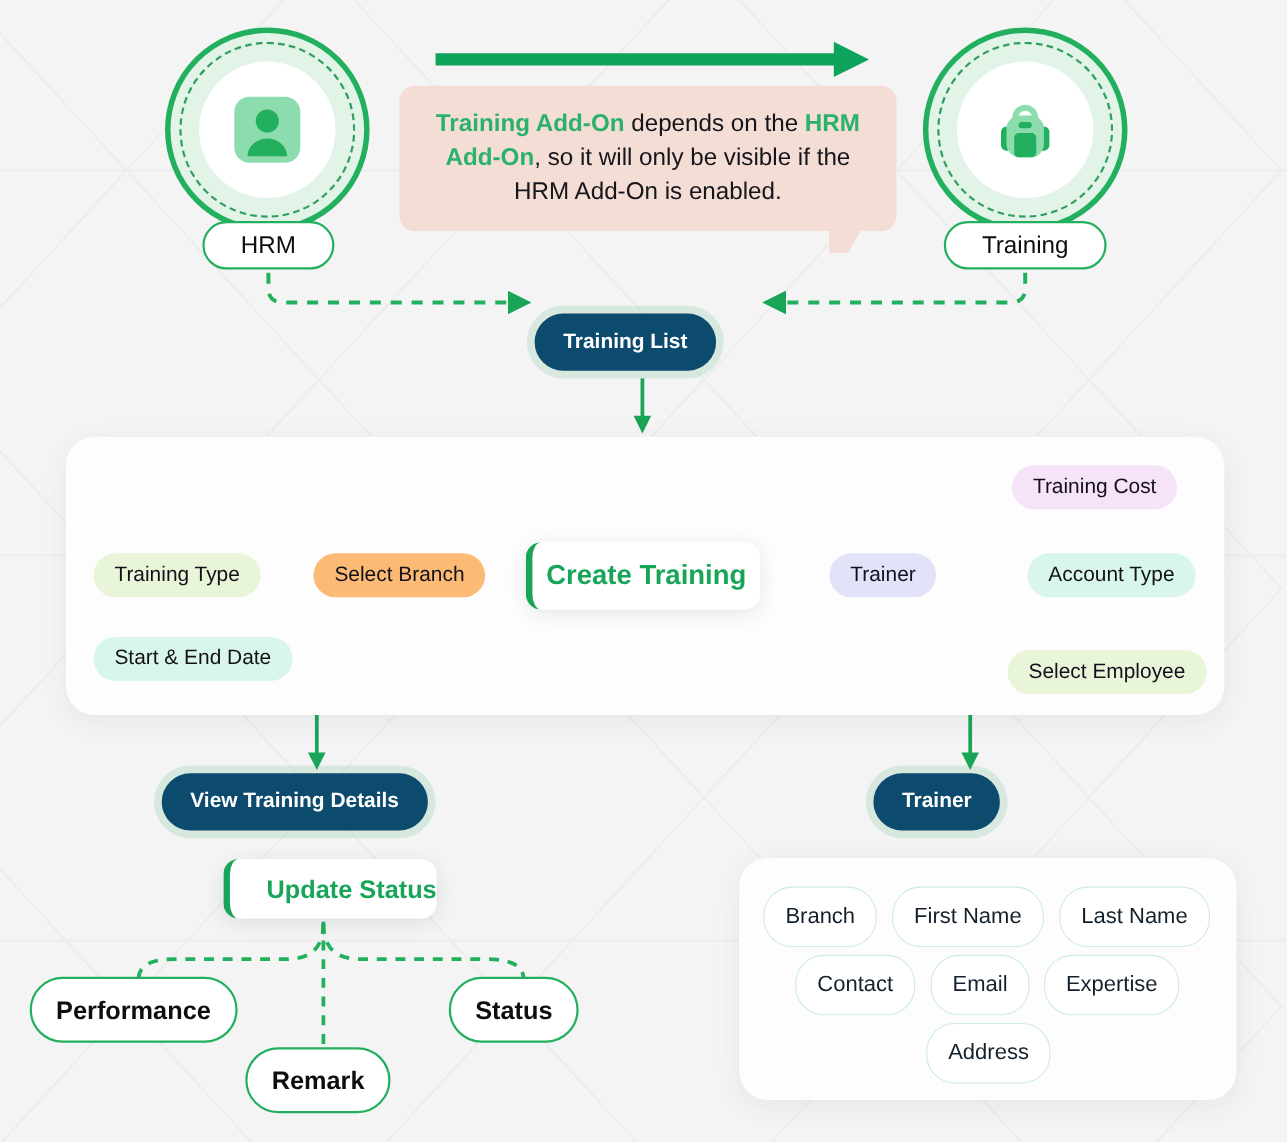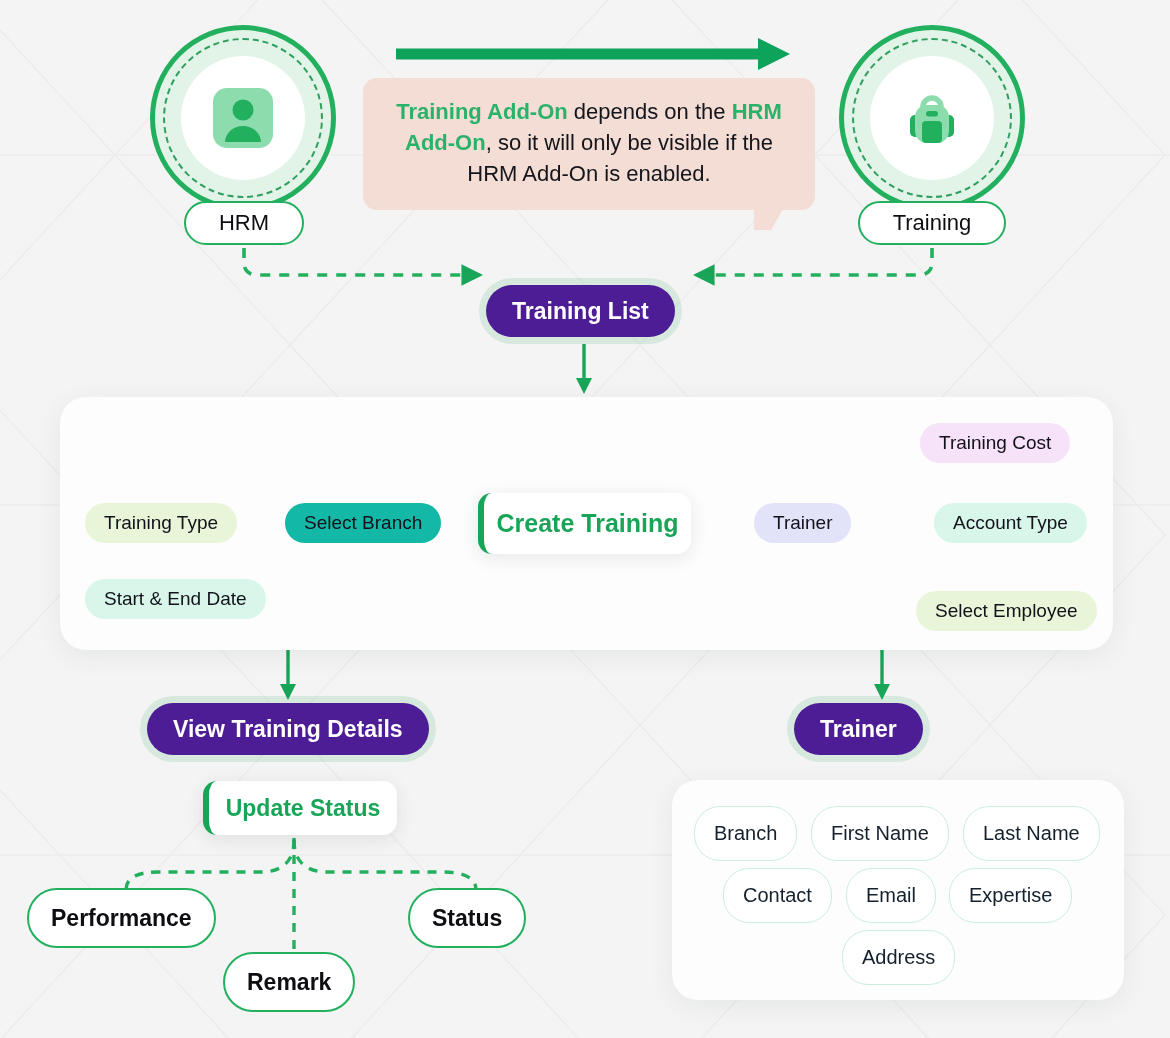--- a/index.html
+++ b/index.html
@@ -21,22 +21,22 @@
      border:5px solid #22b05e;background:#e2f3e8;box-sizing:border-box;}
   .circ-dash{position:absolute;left:13px;top:13px;width:160px;height:160px;border-radius:50%;
      border:2px dashed #2f9e5e;box-sizing:border-box;}
   .circ-inner{position:absolute;left:31px;top:31px;width:124px;height:124px;border-radius:50%;
      background:#ffffff;display:flex;align-items:center;justify-content:center;}
   .circ-label{position:absolute;z-index:4;background:#fff;border:2.5px solid #22b05e;
      border-radius:30px;height:44px;display:flex;align-items:center;justify-content:center;
      font-size:22px;color:#0d0d12;padding:0 20px;box-sizing:border-box;}
 
   
-  .pill-solid{background:#4c1d95;color:#fff;border-radius:34px;
-     font-size:23px;font-weight:600;height:52px;padding:0 26px;
+  .pill-solid{background:#0c4a6e;color:#fff;border-radius:34px;
+     font-size:19px;font-weight:600;height:52px;padding:0 26px;
      box-shadow:0 0 0 7px rgba(24,165,88,0.13);}
   .pill-outline{background:#fff;border:2.2px solid #22b05e;border-radius:30px;
      font-size:23px;color:#0d0d12;height:60px;padding:0 22px;font-weight:600;}
   .pill-soft{border-radius:24px;font-size:19px;color:#13121a;height:40px;padding:0 19px;}
   .pill-tiny{background:#fff;border:1.6px solid #cdeedb;border-radius:26px;
      font-size:20px;color:#14202c;height:55px;padding:16px 19px;}
   .card-white{background:#fff;border-radius:14px;
      box-shadow:0 4px 18px rgba(30,40,60,0.10);
      color:#18a558;font-size:25px;font-weight:700;
      border-left:6px solid #18a558;}
@@ -181,21 +181,21 @@
 
   <div class="panel" style="left:60px;top:397px;width:1053px;height:253px;"></div>
 
   <div class="node pill-soft" style="left:85px;top:503px;background:#e9f5d8;">
     <span>Training Type</span>
   </div>
   <div class="node pill-soft" style="left:85px;top:579px;background:#d9f6ea;">
     <span>Start &amp; End Date</span>
   </div>
 
-  <div class="node pill-soft" style="left:285px;top:503px;background:#14b8a6;">
+  <div class="node pill-soft" style="left:285px;top:503px;background:#fdba74;">
     <span>Select Branch</span>
   </div>
 
   <div class="node card-white" style="left:478px;top:493px;width:213px;height:61px;">
     <span>Create Training</span>
   </div>
 
   <div class="node pill-soft" style="left:754px;top:503px;background:#e2e2f9;">
     <span>Trainer</span>
   </div>
@@ -207,21 +207,21 @@
     <span>Account Type</span>
   </div>
   <div class="node pill-soft" style="left:916px;top:591px;background:#e9f5d8;">
     <span>Select Employee</span>
   </div>
 
   <div class="node pill-solid" style="left:147px;top:703px;">
     <span>View Training Details</span>
   </div>
 
-  <div class="node card-white" style="left:203px;top:781px;width:194px;height:54px;font-size:23px;">
+  <div class="node card-white" style="left:203px;top:781px;width:194px;height:54px;font-size:23px;justify-content:flex-end;">
     <span>Update Status</span>
   </div>
 
   <div class="node pill-outline" style="left:27px;top:888px;">
     <span>Performance</span>
   </div>
   <div class="node pill-outline" style="left:223px;top:952px;">
     <span>Remark</span>
   </div>
   <div class="node pill-outline" style="left:408px;top:888px;">

